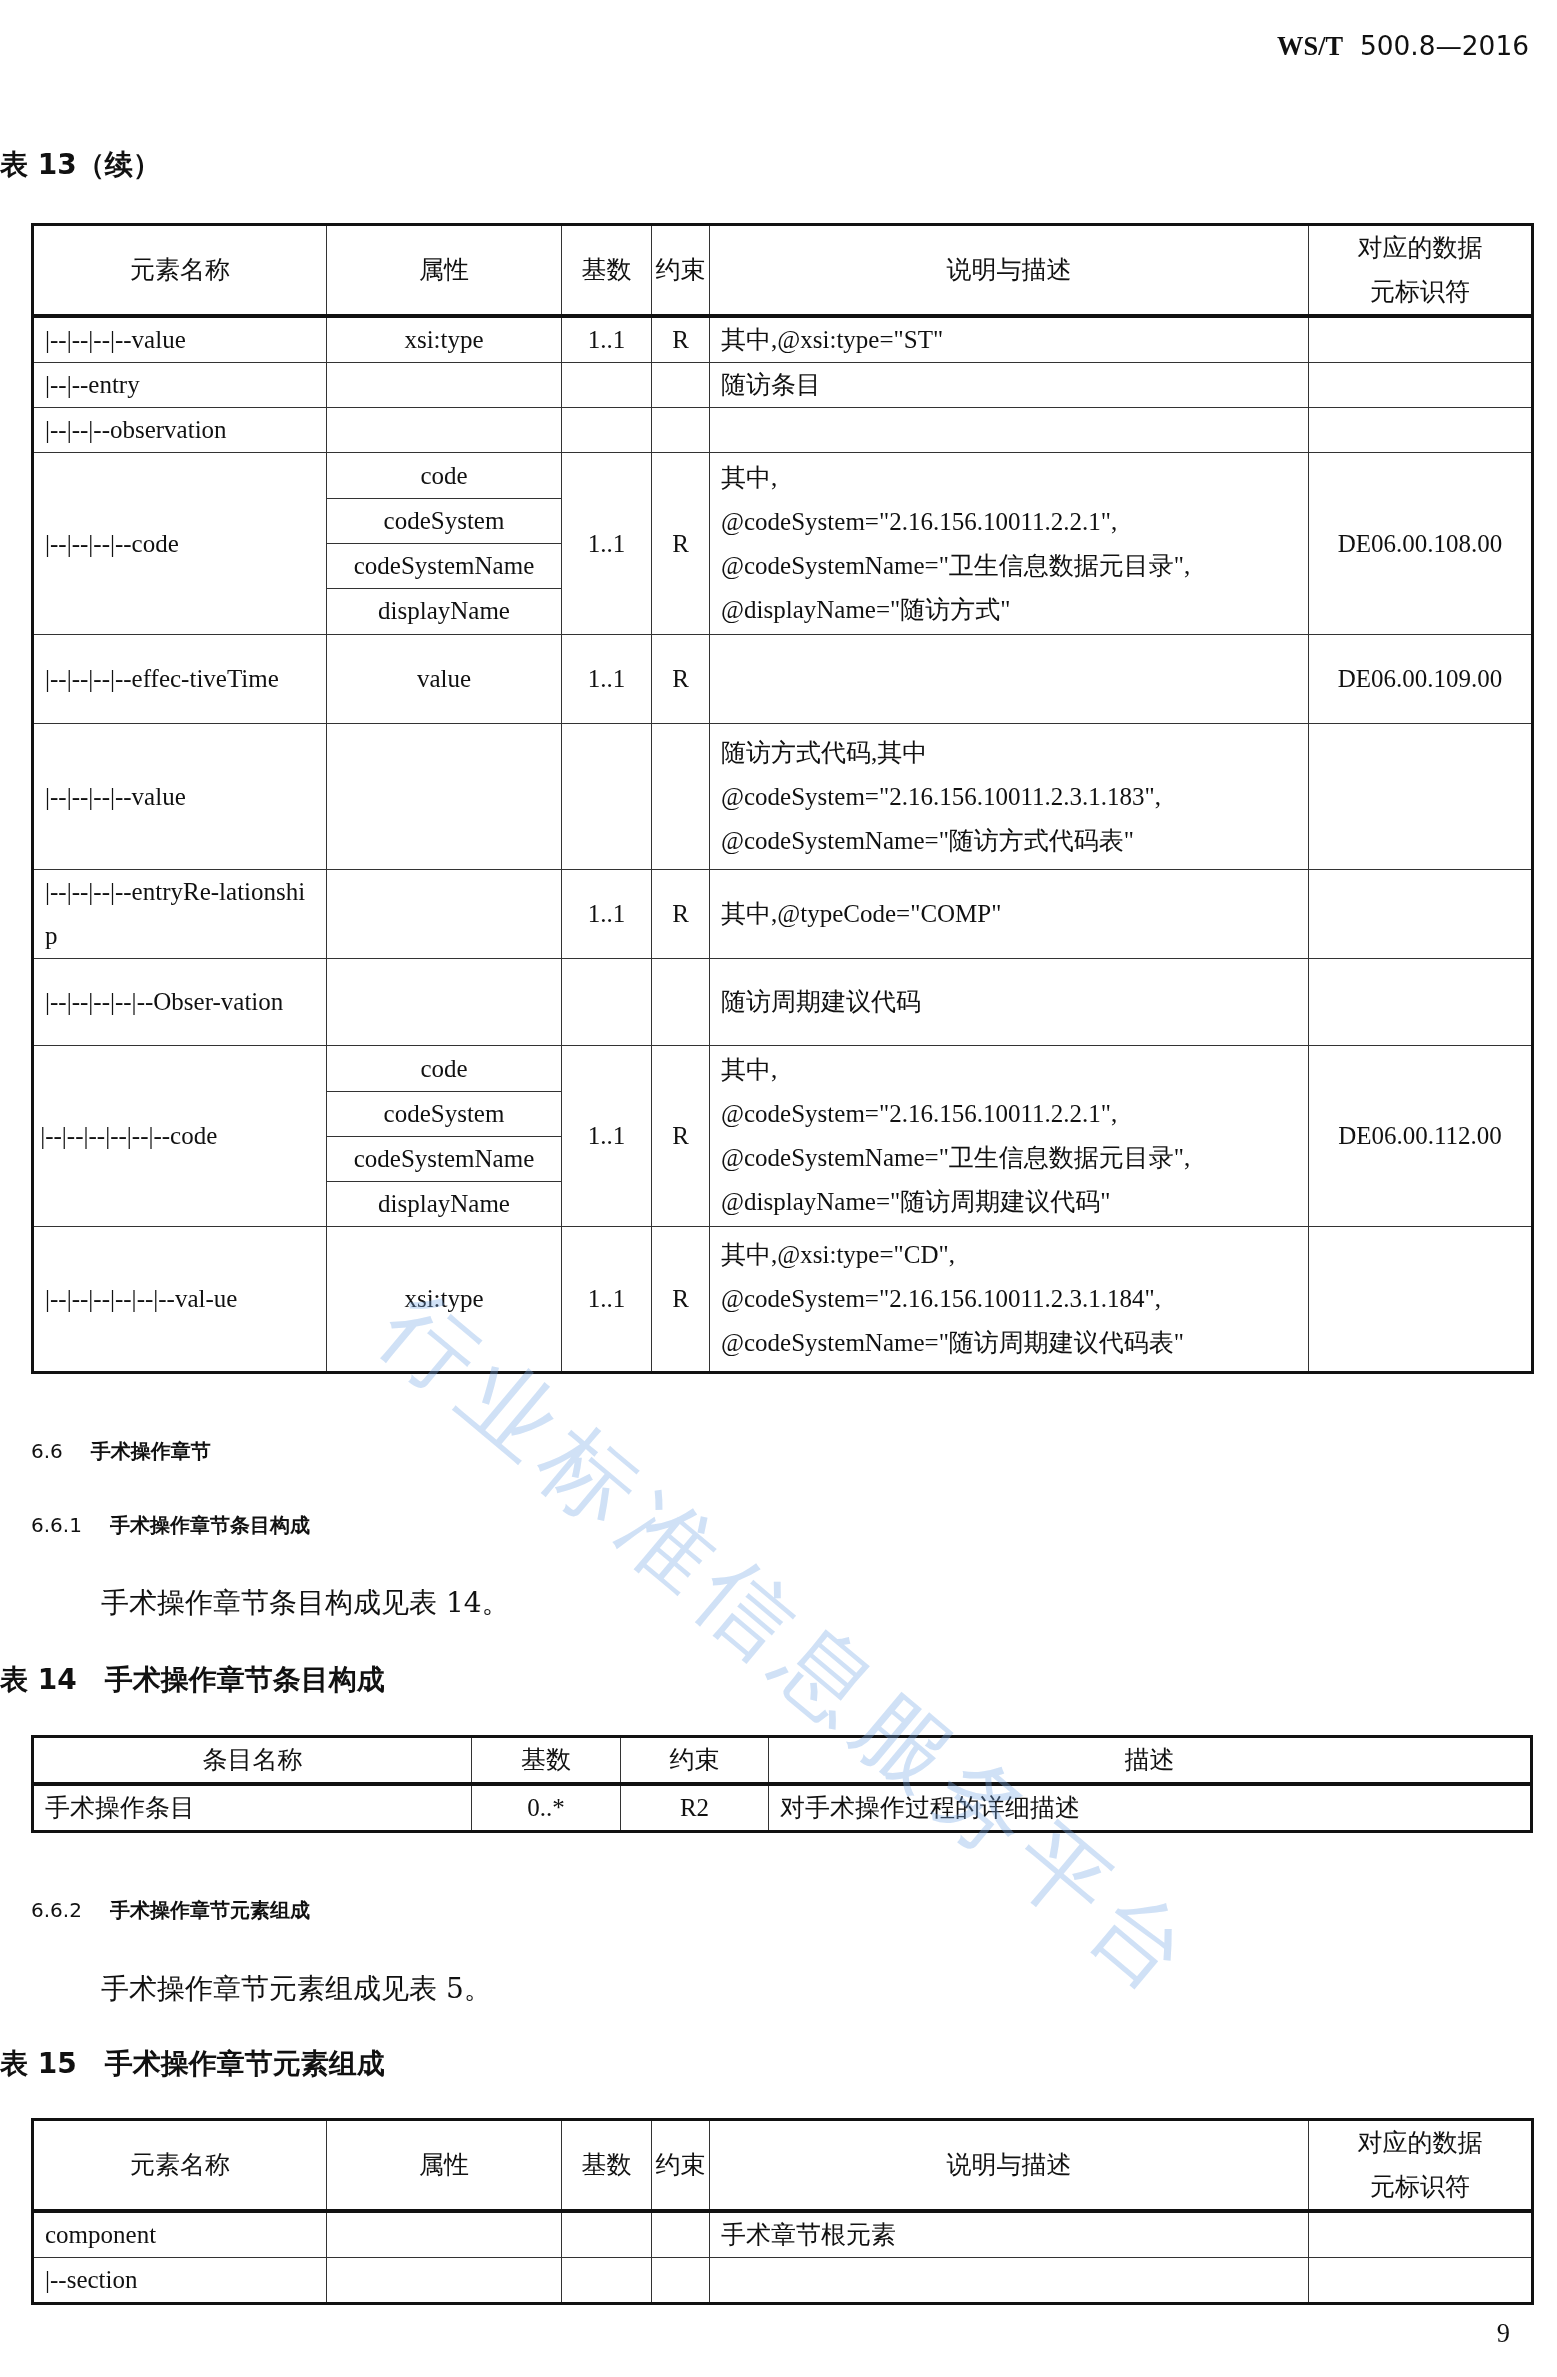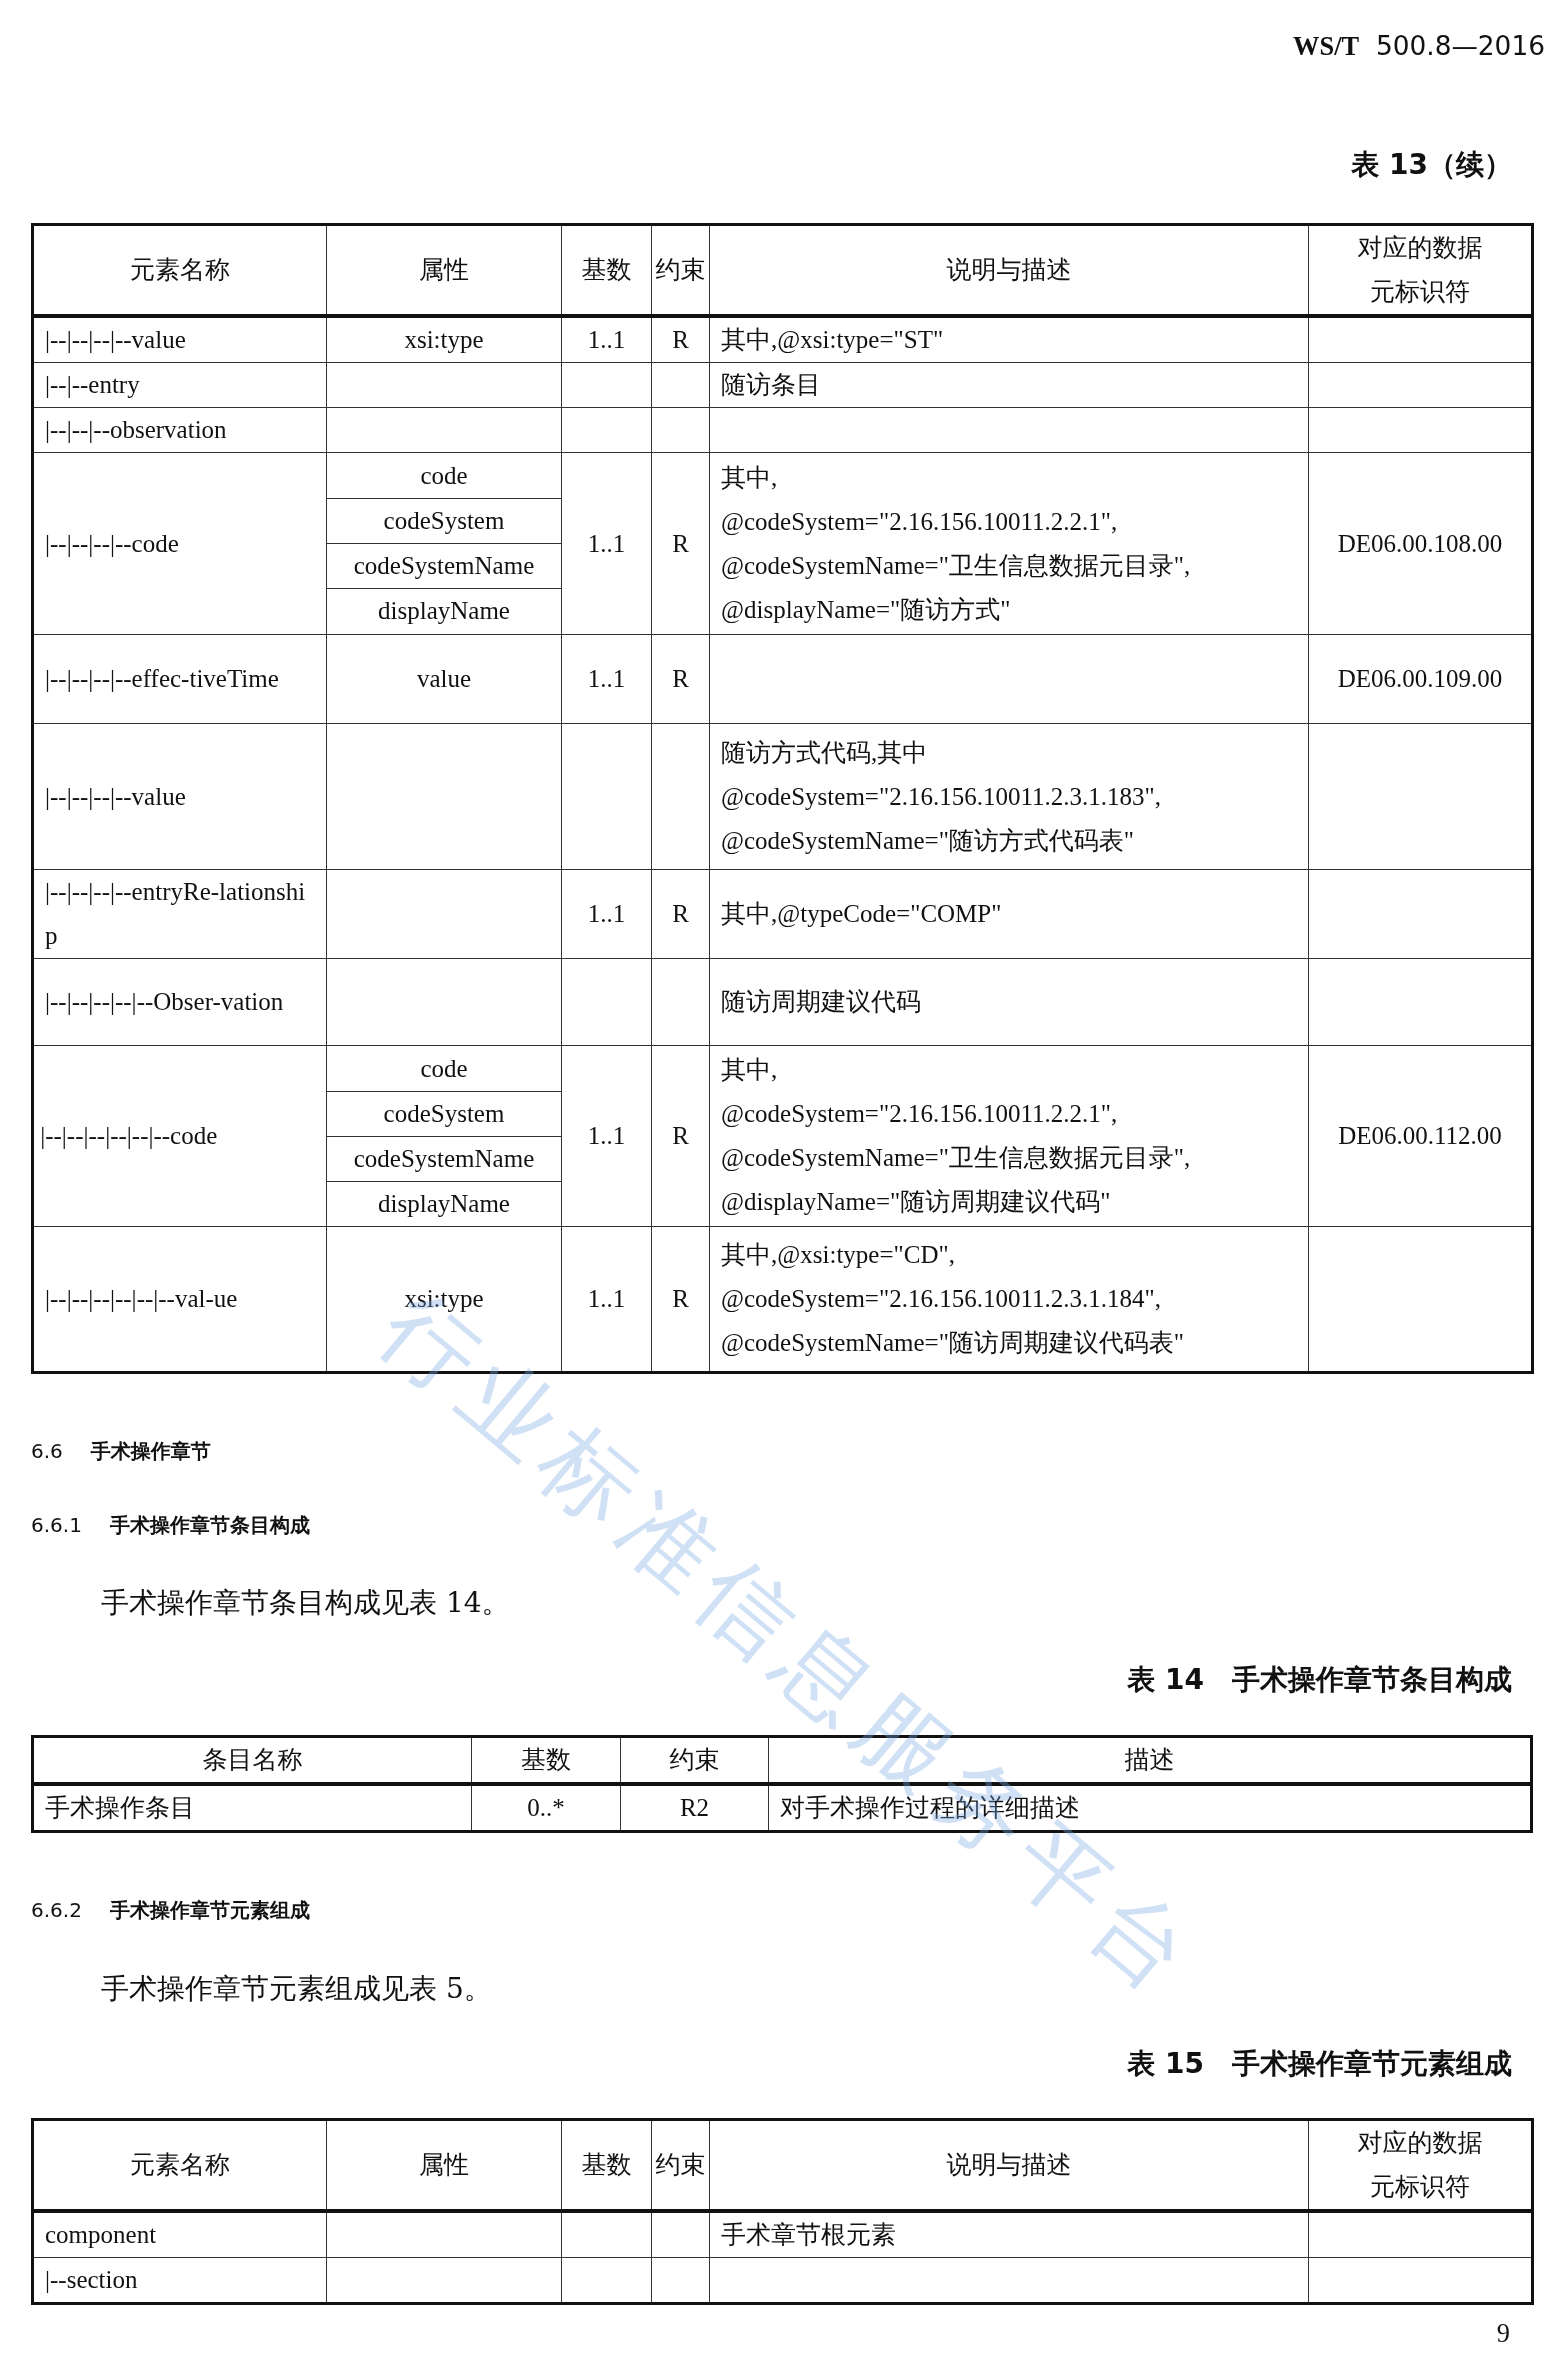--- a/index.html
+++ b/index.html
@@ -1,22 +1,22 @@
 <!DOCTYPE html>
 <html style="font-size:12.4px"><head>
 <meta charset="utf-8">
 <style>
   html, body { margin: 0; padding: 0; background: #ffffff; }
   body { width: 1557px; height: 2377px; position: relative; overflow: hidden;
          font-family: "DejaVu Serif", "Liberation Serif", serif; color: #111; }
   .abs { position: absolute; }
-  .std-code { right: 0; top: 29.5px; width: 1557px; text-align: right; padding-right: 12px; box-sizing: border-box;
+  .std-code { right: 0; top: 29.5px; width: 1557px; text-align: right; padding-right: 28px; box-sizing: border-box;
               font-size: 26.4px; font-family: "DejaVu Sans", "Liberation Sans", sans-serif; }
   .std-code b { font-family: "Liberation Serif", "DejaVu Serif", serif; font-weight: bold; }
-  .tbl-title { left: 0; width: 1512px; text-align: right; font-size: 28px;
+  .tbl-title { left: 0; width: 1512px; text-align: left; font-size: 28px;
                font-family: "DejaVu Sans", "Liberation Sans", sans-serif; font-weight: bold; }
   .heading { left: 31px; font-size: 20px; font-family: "DejaVu Sans", "Liberation Sans", sans-serif; font-weight: bold; }
   .heading .num { display: inline-block; margin-right: 28px; font-weight: normal; }
   .para { left: 101px; font-size: 28px; font-family: "DejaVu Serif", "Liberation Serif", serif; }
   table.doc { position: absolute; border-collapse: collapse; table-layout: fixed;
               font-size: 25px; font-family: "Liberation Serif", "DejaVu Serif", serif; }
   table.doc td, table.doc th { border: 1.6px solid #333; padding: 0 11px; vertical-align: middle; font-weight: normal; line-height: 44px; }
   table.doc { border: 3.1px solid #111; }
   table.doc thead tr { border-bottom: 4.7px solid #111; }
   table.doc th { text-align: center; }

